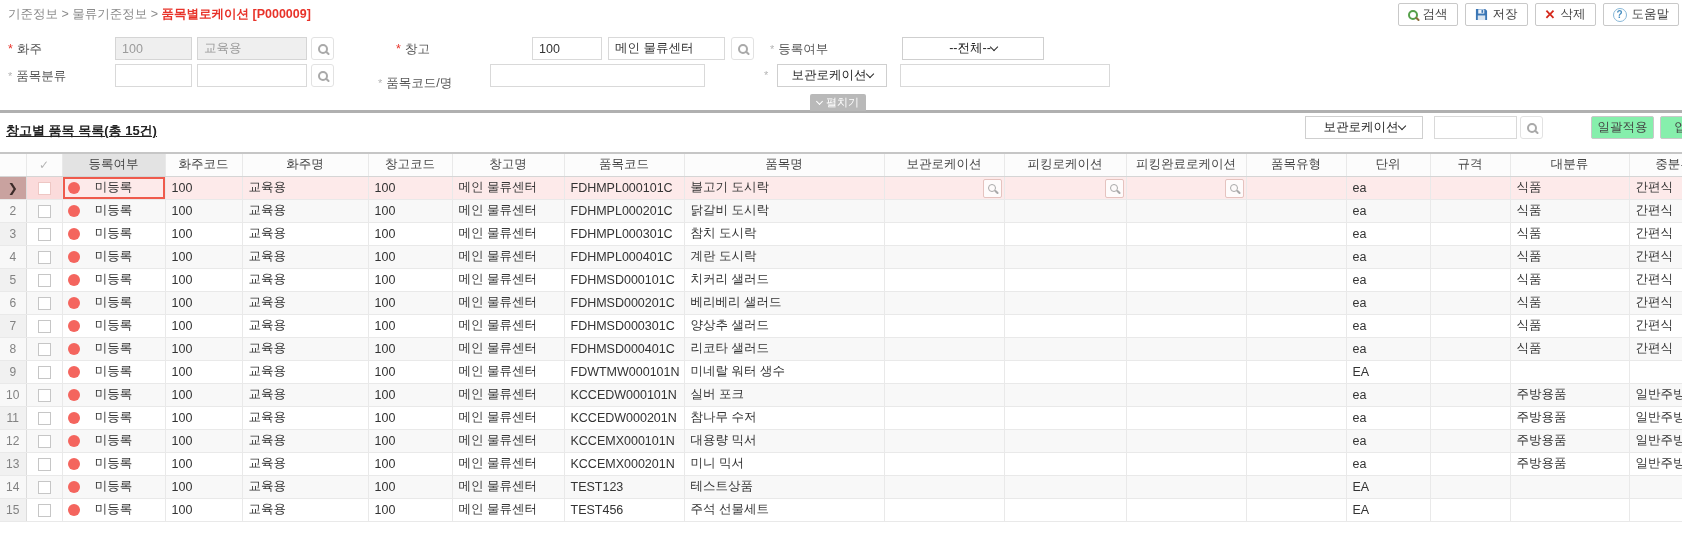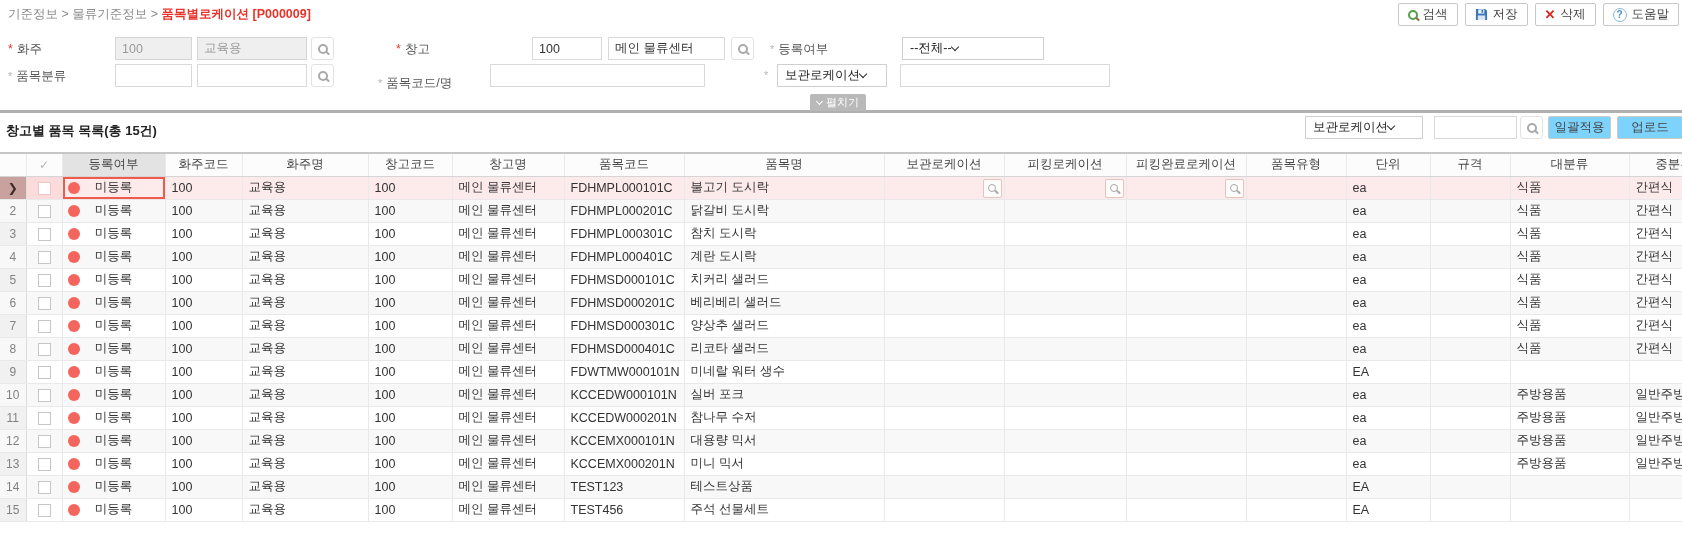--- a/index.html
+++ b/index.html
@@ -35,36 +35,36 @@
     position:absolute; height:23px; border:1px solid #d9d9d9; padding:0 6px;
     font-size:12.5px; color:#333; font-family:inherit; background:#fff;
   }
   input.fi.dis { background:#efefef; color:#9b9b9b; border-color:#d5d5d5; }
   .iconbox {
     position:absolute; width:23px; height:23px; border:1px solid #e2e2e2; border-radius:3px;
     background:#fff; display:flex; align-items:center; justify-content:center; cursor:pointer;
   }
   .fselect {
     position:absolute; height:23px; border:1px solid #cfcfcf; background:#fff; cursor:pointer;
-    display:flex; align-items:center; justify-content:flex-start; padding:0 7px; font-size:12.5px; color:#222;
+    display:flex; align-items:center; justify-content:center; padding:0 7px; font-size:12.5px; color:#222;
   }
   .chev { width:6px; height:6px; border-right:1.8px solid #2b2b2b; border-bottom:1.8px solid #2b2b2b;
     transform:rotate(45deg); margin-top:-3px; flex:none; }
   .chev.w { border-color:#fff; width:5px; height:5px; border-width:1.5px; }
   .expand-tab {
     position:absolute; left:810px; top:94px; width:56px; height:17px; background:#b9b9b9;
     color:#fff; font-size:11px; display:flex; align-items:center; justify-content:center; gap:4px;
     border-radius:2px 2px 0 0; cursor:pointer; z-index:2;
   }
   .splitter { position:absolute; left:0; right:0; top:110px; height:3px; background:#b0b0b0; }
   
-  .grid-title { position:absolute; left:6px; top:122px; font-size:13px; font-weight:bold; color:#222; }
+  .grid-title { position:absolute; left:6px; top:122px; font-size:13px; font-weight:bold; color:#222;text-decoration:underline; }
   .gbtn {
-    position:absolute; height:23px; border:1px solid #c9c9c9; background:#7dd3fc; border-radius:2px;
-    font-size:12.5px; color:#444; display:flex; align-items:center; justify-content:center; cursor:pointer;
+    position:absolute; height:23px; border:1px solid #c9c9c9; background:#86efac; border-radius:2px;
+    font-size:12.5px; color:#444; display:flex; align-items:center; justify-content:center; cursor:pointer;margin-left:43px;
   }
   
   table.grid { position:absolute; left:0; top:152px; border-collapse:collapse; table-layout:fixed; width:1719px; }
   .grid th, .grid td {
     height:23px; border-right:1px solid #e9e9e9; border-bottom:1px solid #e9e9e9;
     padding:0 6px; overflow:hidden; white-space:nowrap; font-size:12.5px; font-weight:normal;
   }
   .grid thead th { border-top:2px solid #c6c6c6; border-bottom:1px solid #d5d5d5;
     background:#fcfcfc; color:#444; text-align:center; }
   .grid thead th.hl { background:#e3e3e3; }

